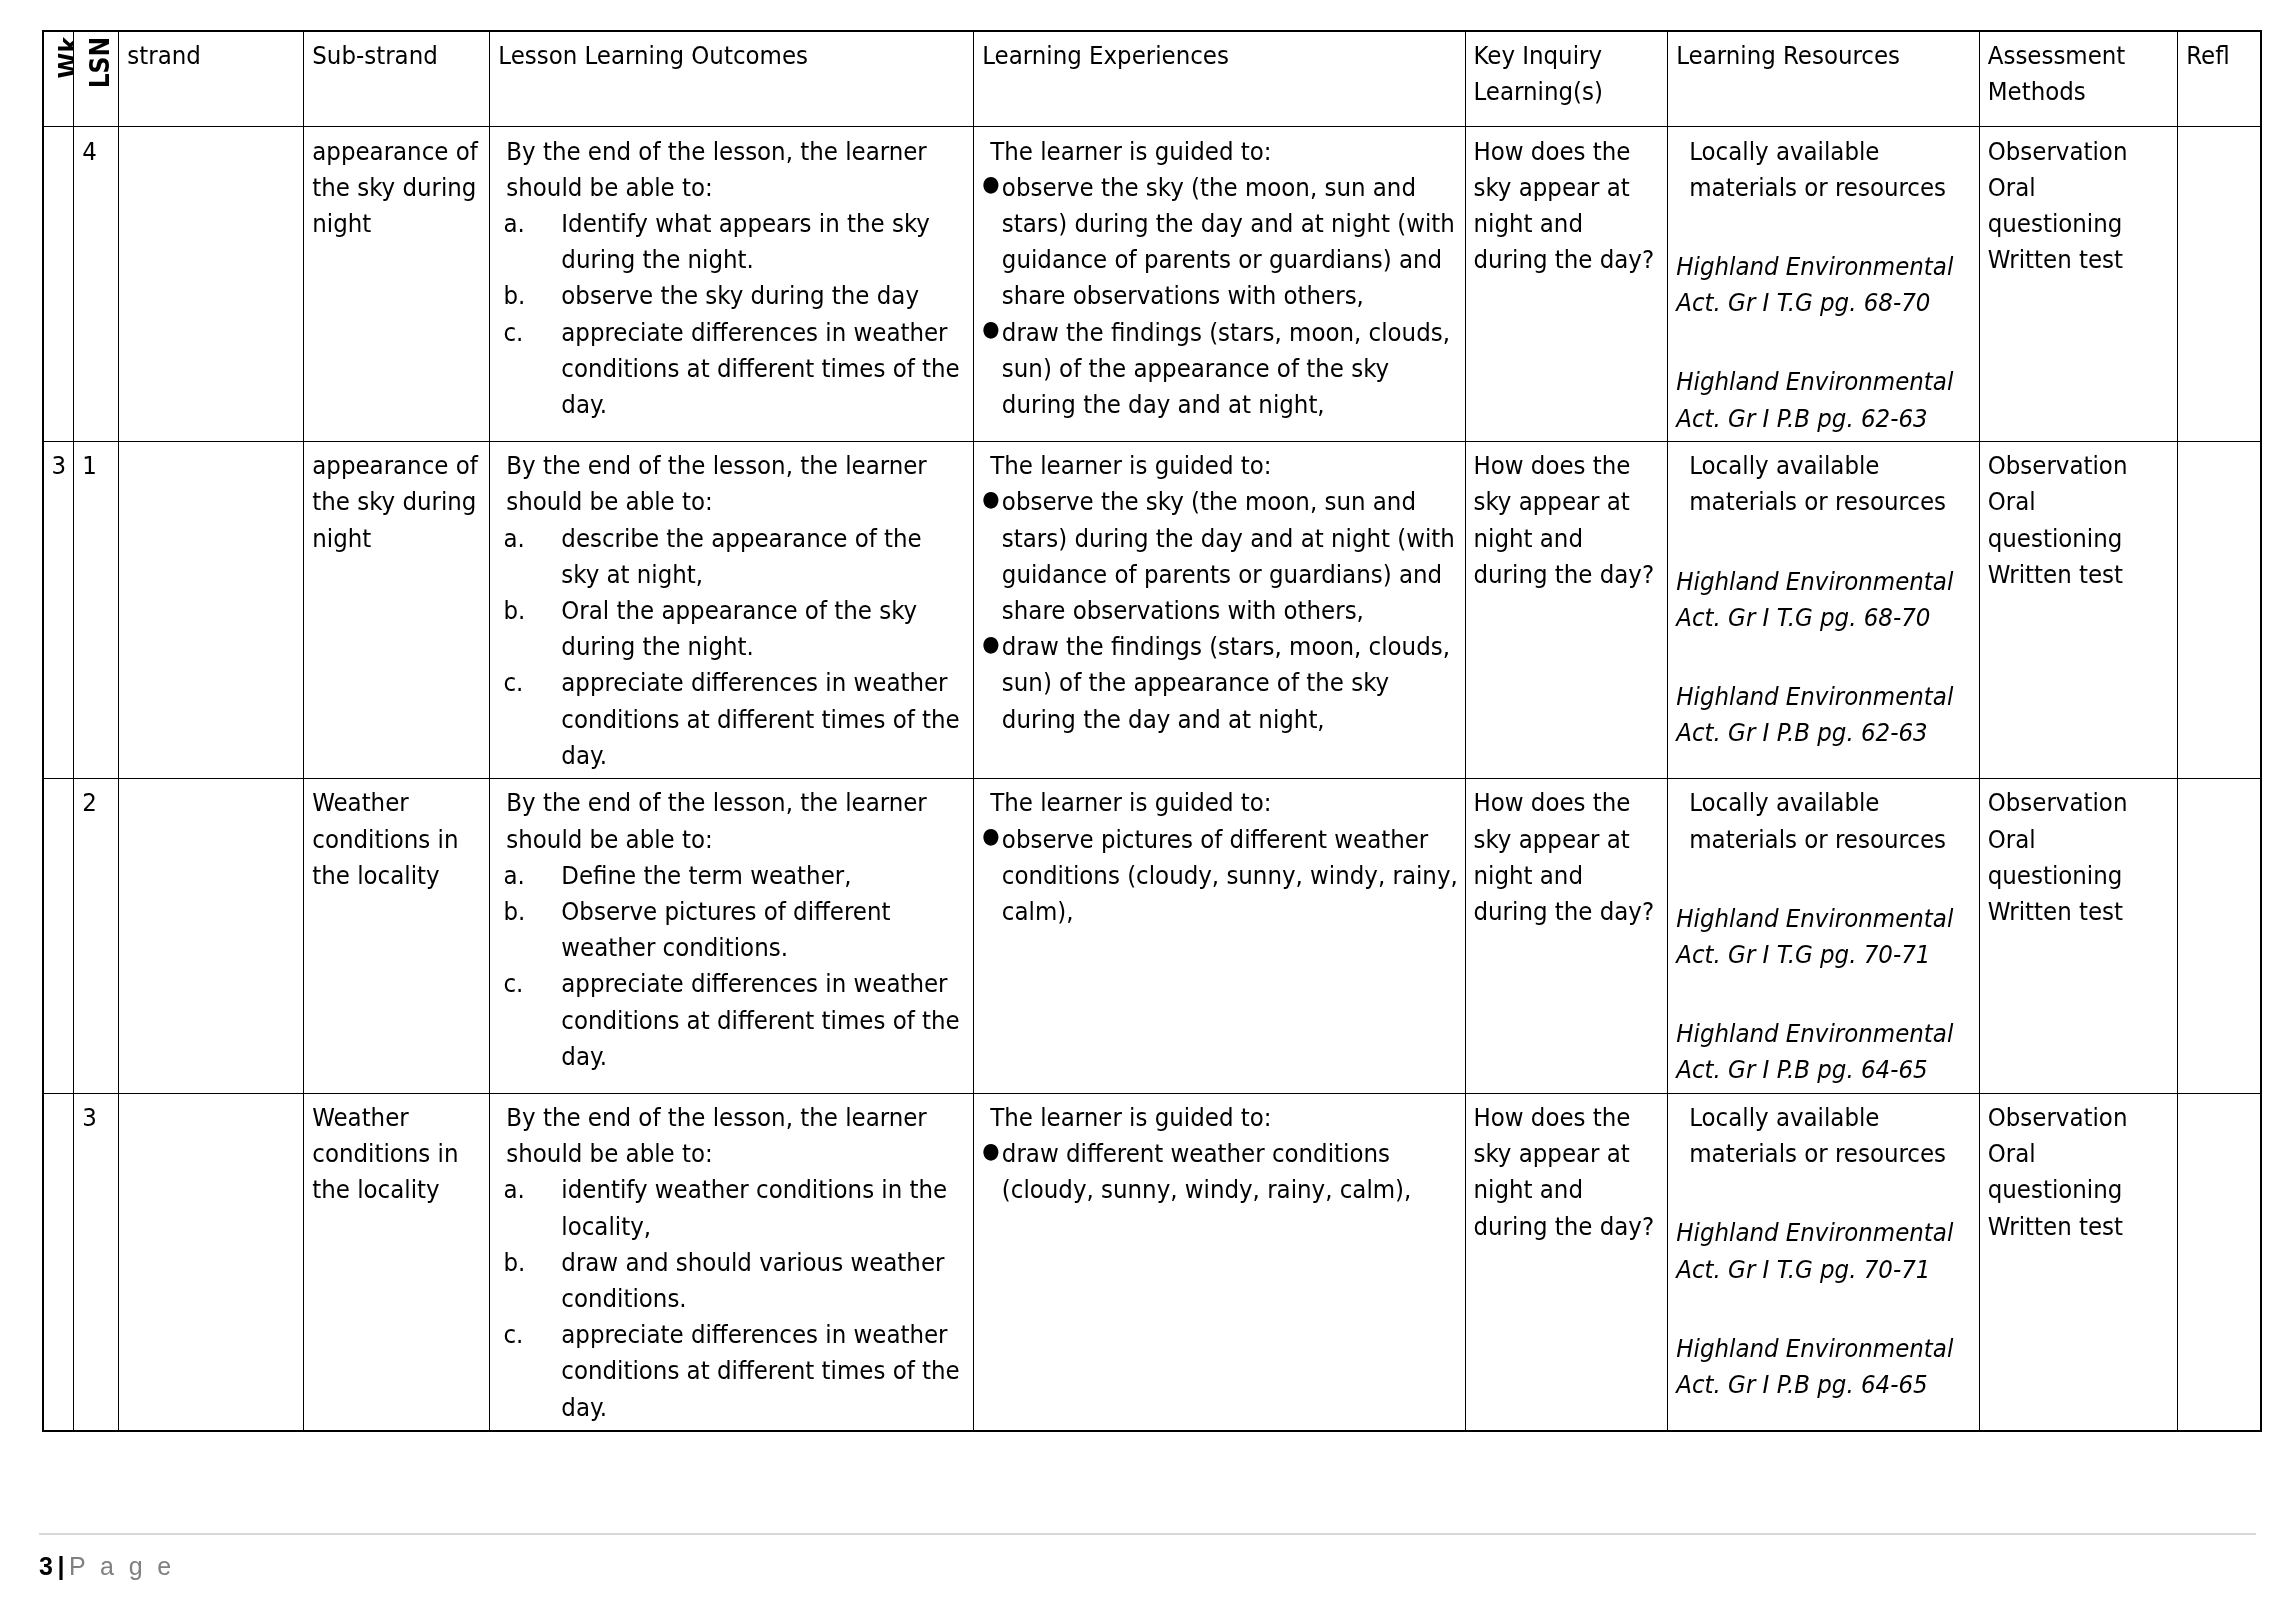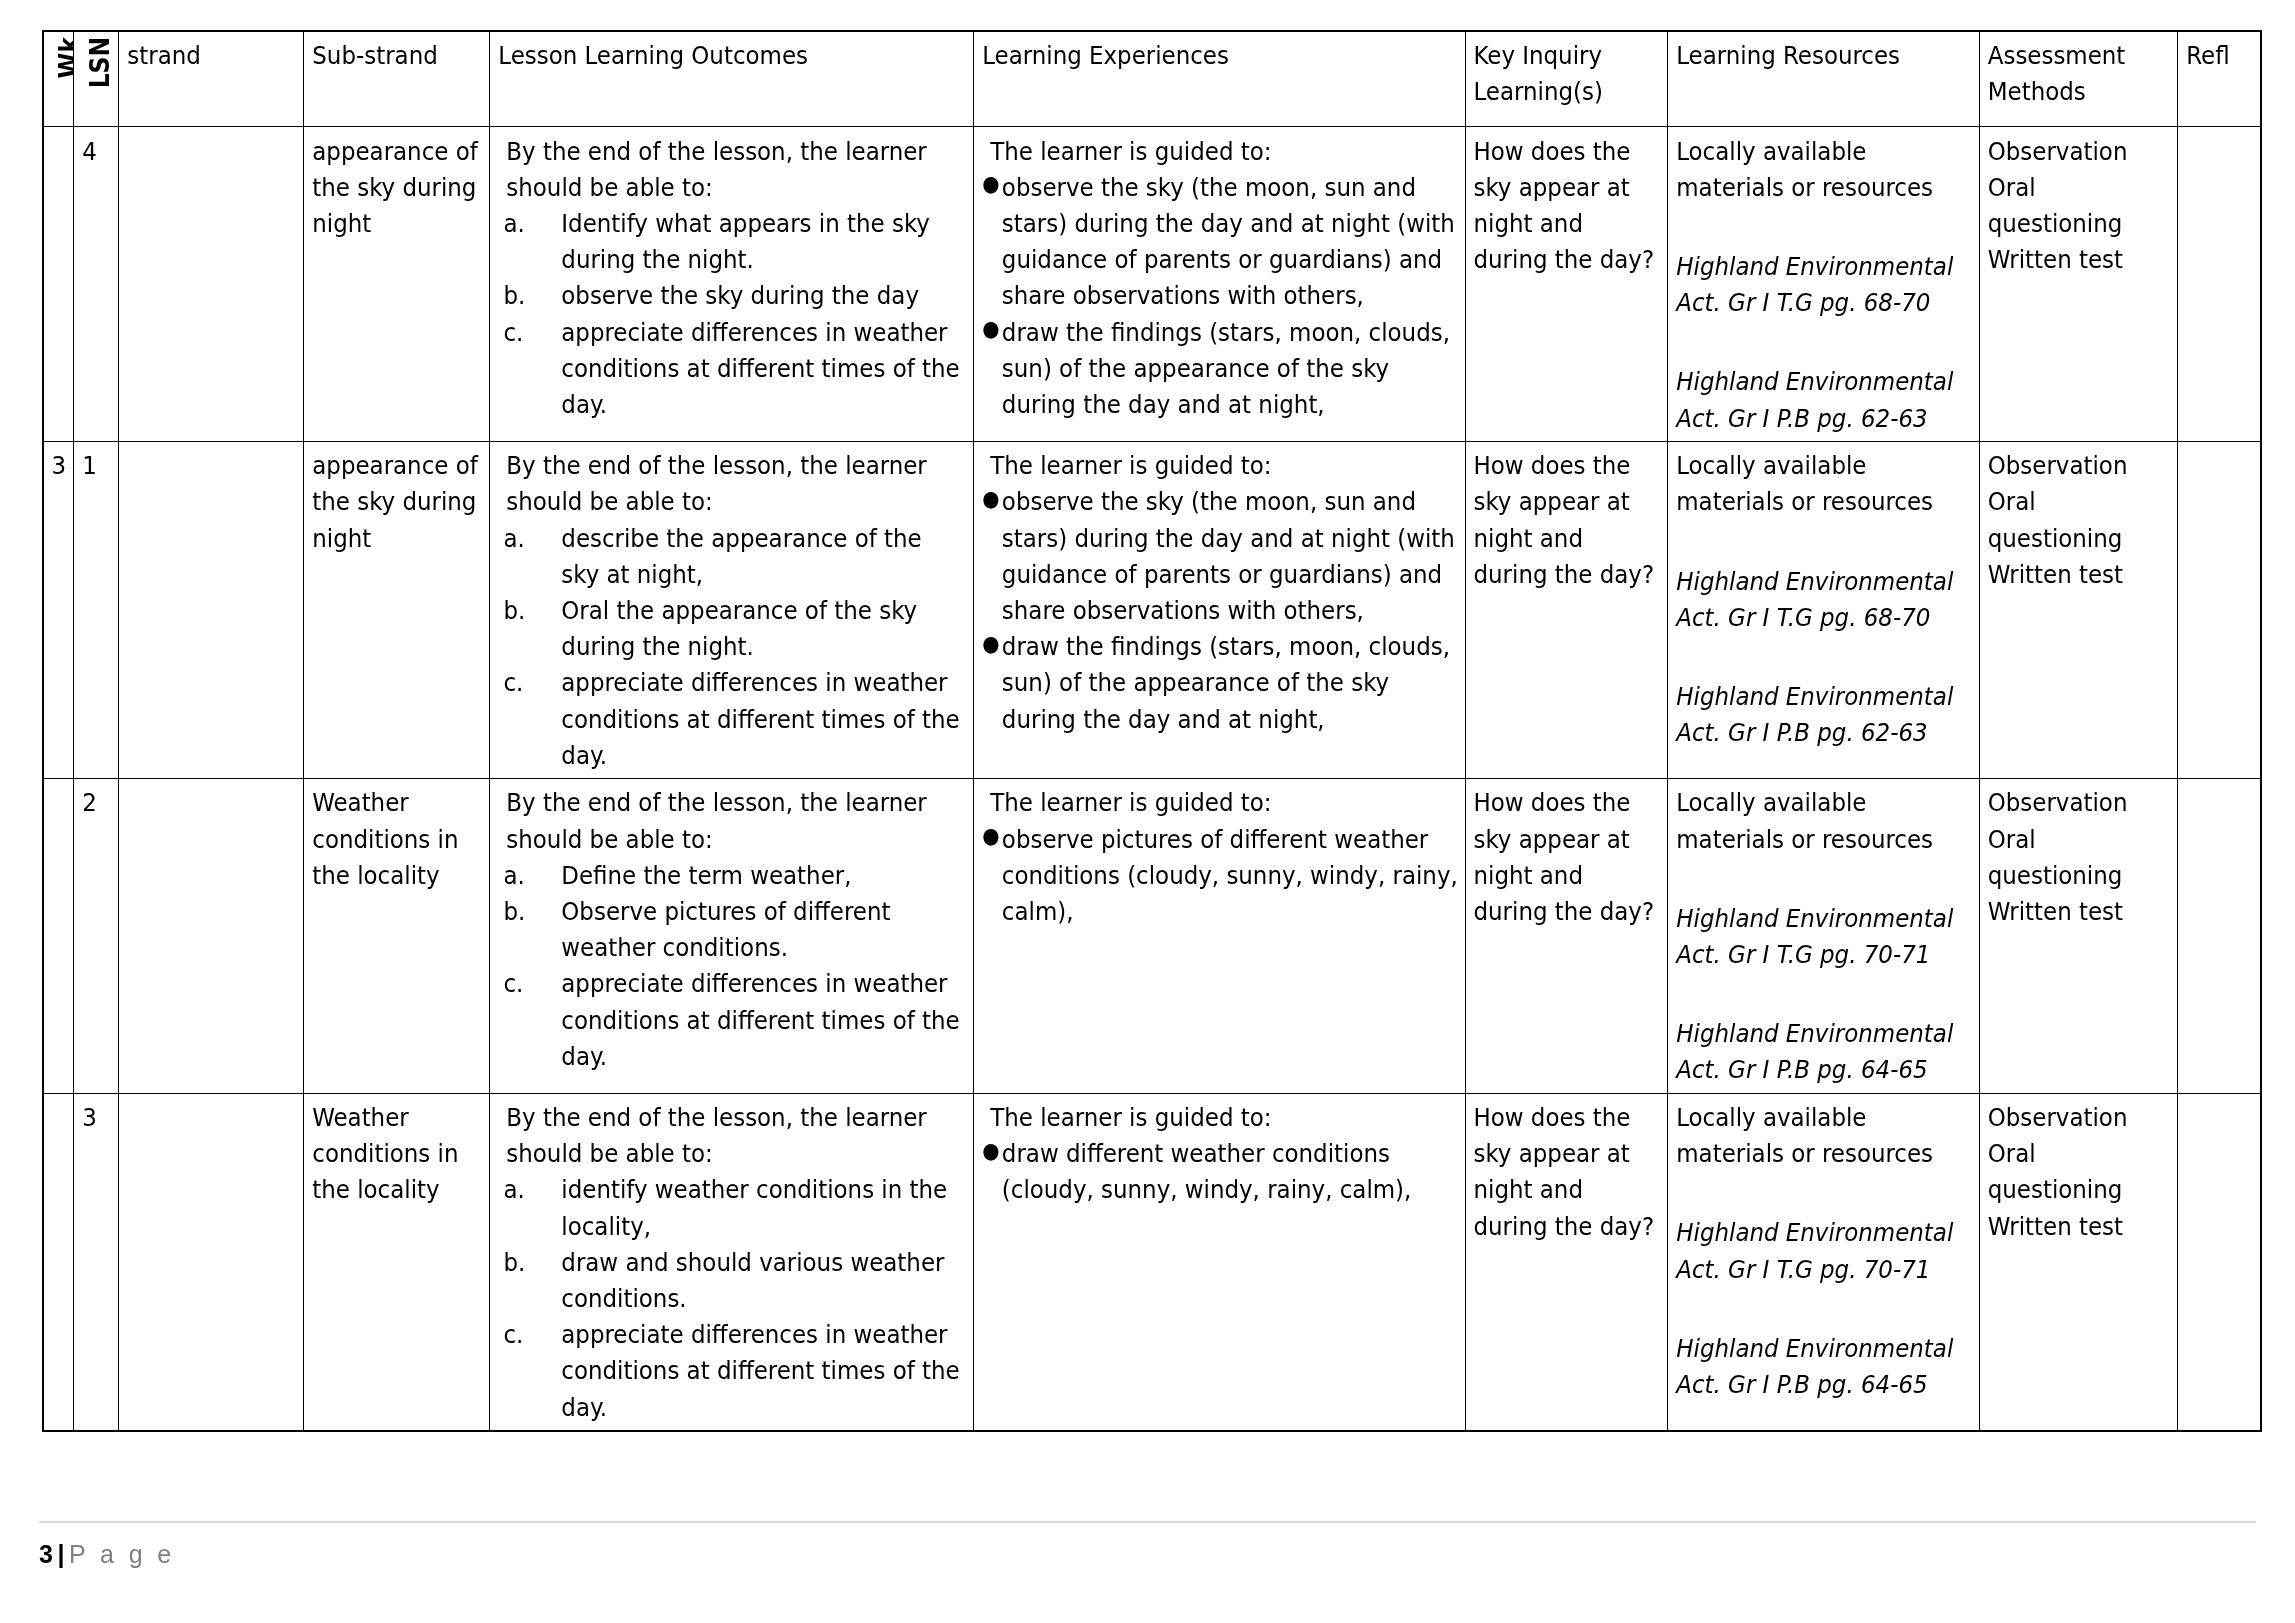--- a/index.html
+++ b/index.html
@@ -123,29 +123,29 @@
     margin: 0;
   }
   ul.dots > li > .bul {
     position: absolute;
     left: 0;
     top: -1.3px;
     font-size: 22px;
     line-height: 1.52;
   }
 
-  .res-line { display: block; }
+  .res-line { display: block; margin-left: 13px; }
   .ital { font-style: italic; display: block; margin-top: 43px; }
 
   
   .footer {
     position: absolute;
     left: 39px;
     right: 39px;
-    bottom: 54px;
+    bottom: 42px;
   }
   .footer .rule {
     border-top: 2px solid #d9d9d9;
     width: 100%;
     margin-bottom: 17px;
   }
   .footer .ptext {
     font-family: "Liberation Sans", sans-serif;
     font-stretch: normal;
     font-size: 25px;

